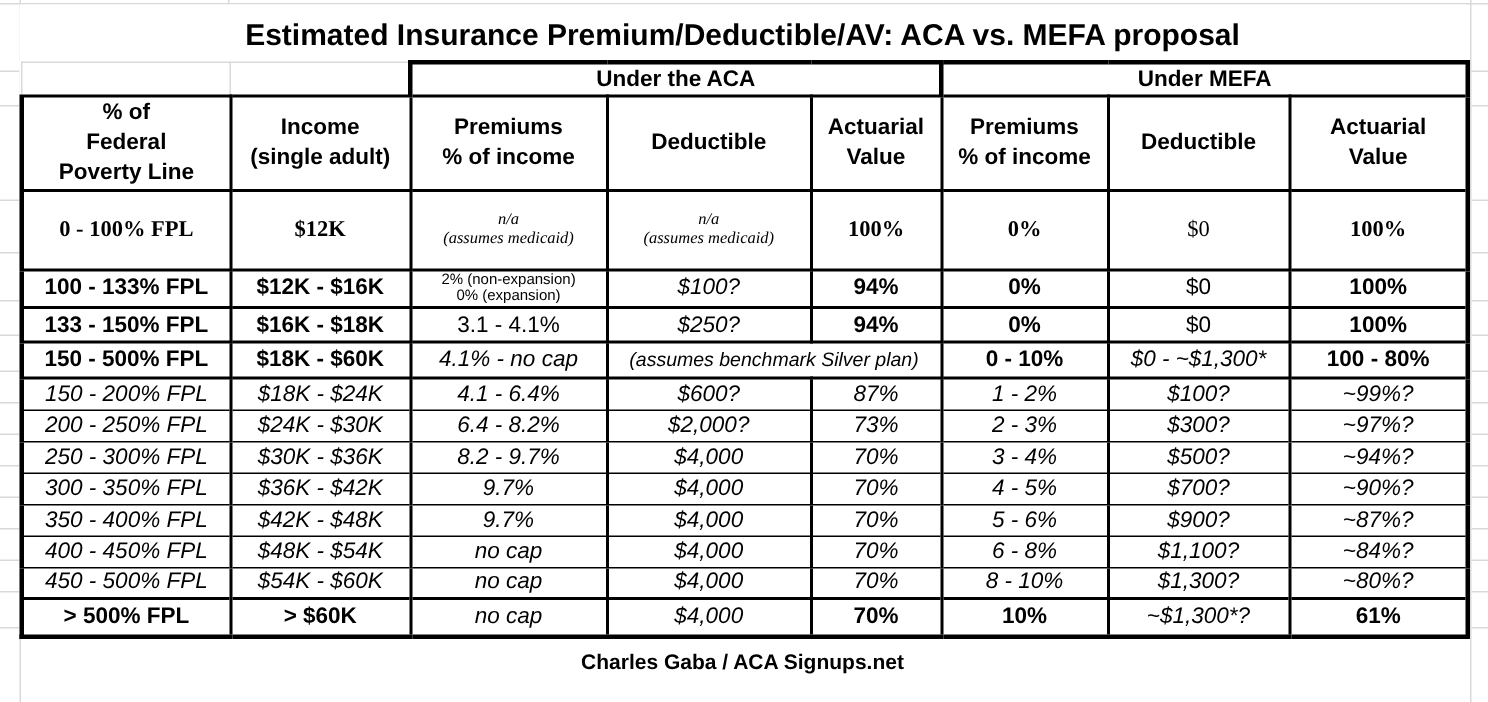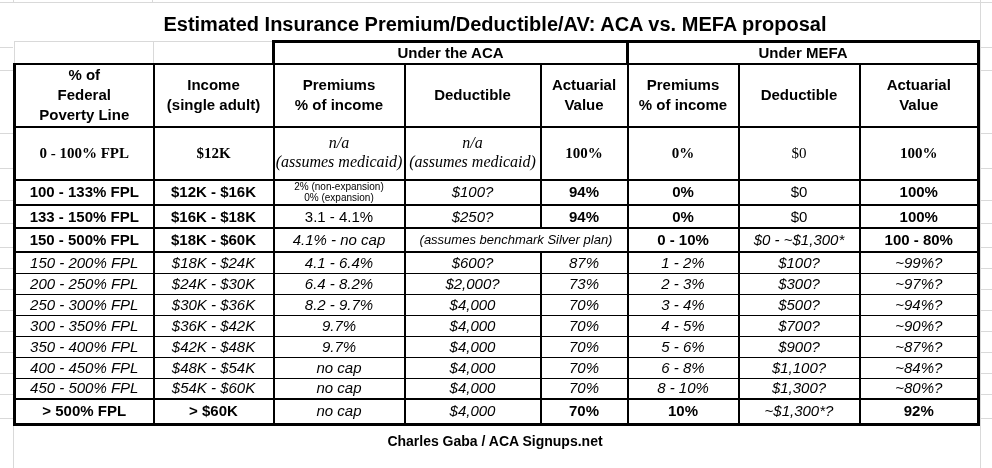--- a/index.html
+++ b/index.html
@@ -19,21 +19,21 @@
   tr.band{height:22px;}
   td.bandcell{font-weight:bold;font-size:15px;border-width:3px 3px 2px 3px;}
   td.spacer{border:1px solid #d9d9d9;}
   tr.headrow{height:63px;}
   tr.minor td{border-top-width:1px;border-bottom-width:1px;}
   tbody tr:last-child td{border-bottom-width:3px;}
   .b{font-weight:bold;}
   .i{font-style:italic;}
   .n{}
   .s2{font-size:10px;line-height:1.18;}
-  .is2{font-style:italic;font-size:16px;line-height:1.18;}
+  .is2{font-style:italic;font-size:11px;line-height:1.18;}
   .im{font-style:italic;font-size:13px;}
   .footer{position:absolute;left:13px;top:433px;width:964px;text-align:center;
           font-weight:bold;font-size:14px;}
 </style>
 </head>
 <body>
 
 <div class="sheet">
 
   <div id="gridlines">
@@ -225,20 +225,20 @@
           <td class="i">~80%?</td>
         </tr>
         <tr class="major" style="height: 25px;">
           <td class="b">&gt; 500% FPL</td>
           <td class="b">&gt; $60K</td>
           <td class="i">no cap</td>
           <td class="i">$4,000</td>
           <td class="b">70%</td>
           <td class="b">10%</td>
           <td class="i">~$1,300*?</td>
-          <td class="b">92%</td>
+          <td class="b">61%</td>
         </tr>
       </tbody>
   </table>
 
   <div class="footer">Charles Gaba / ACA Signups.net</div>
 
 </div>
 
 </body></html>

